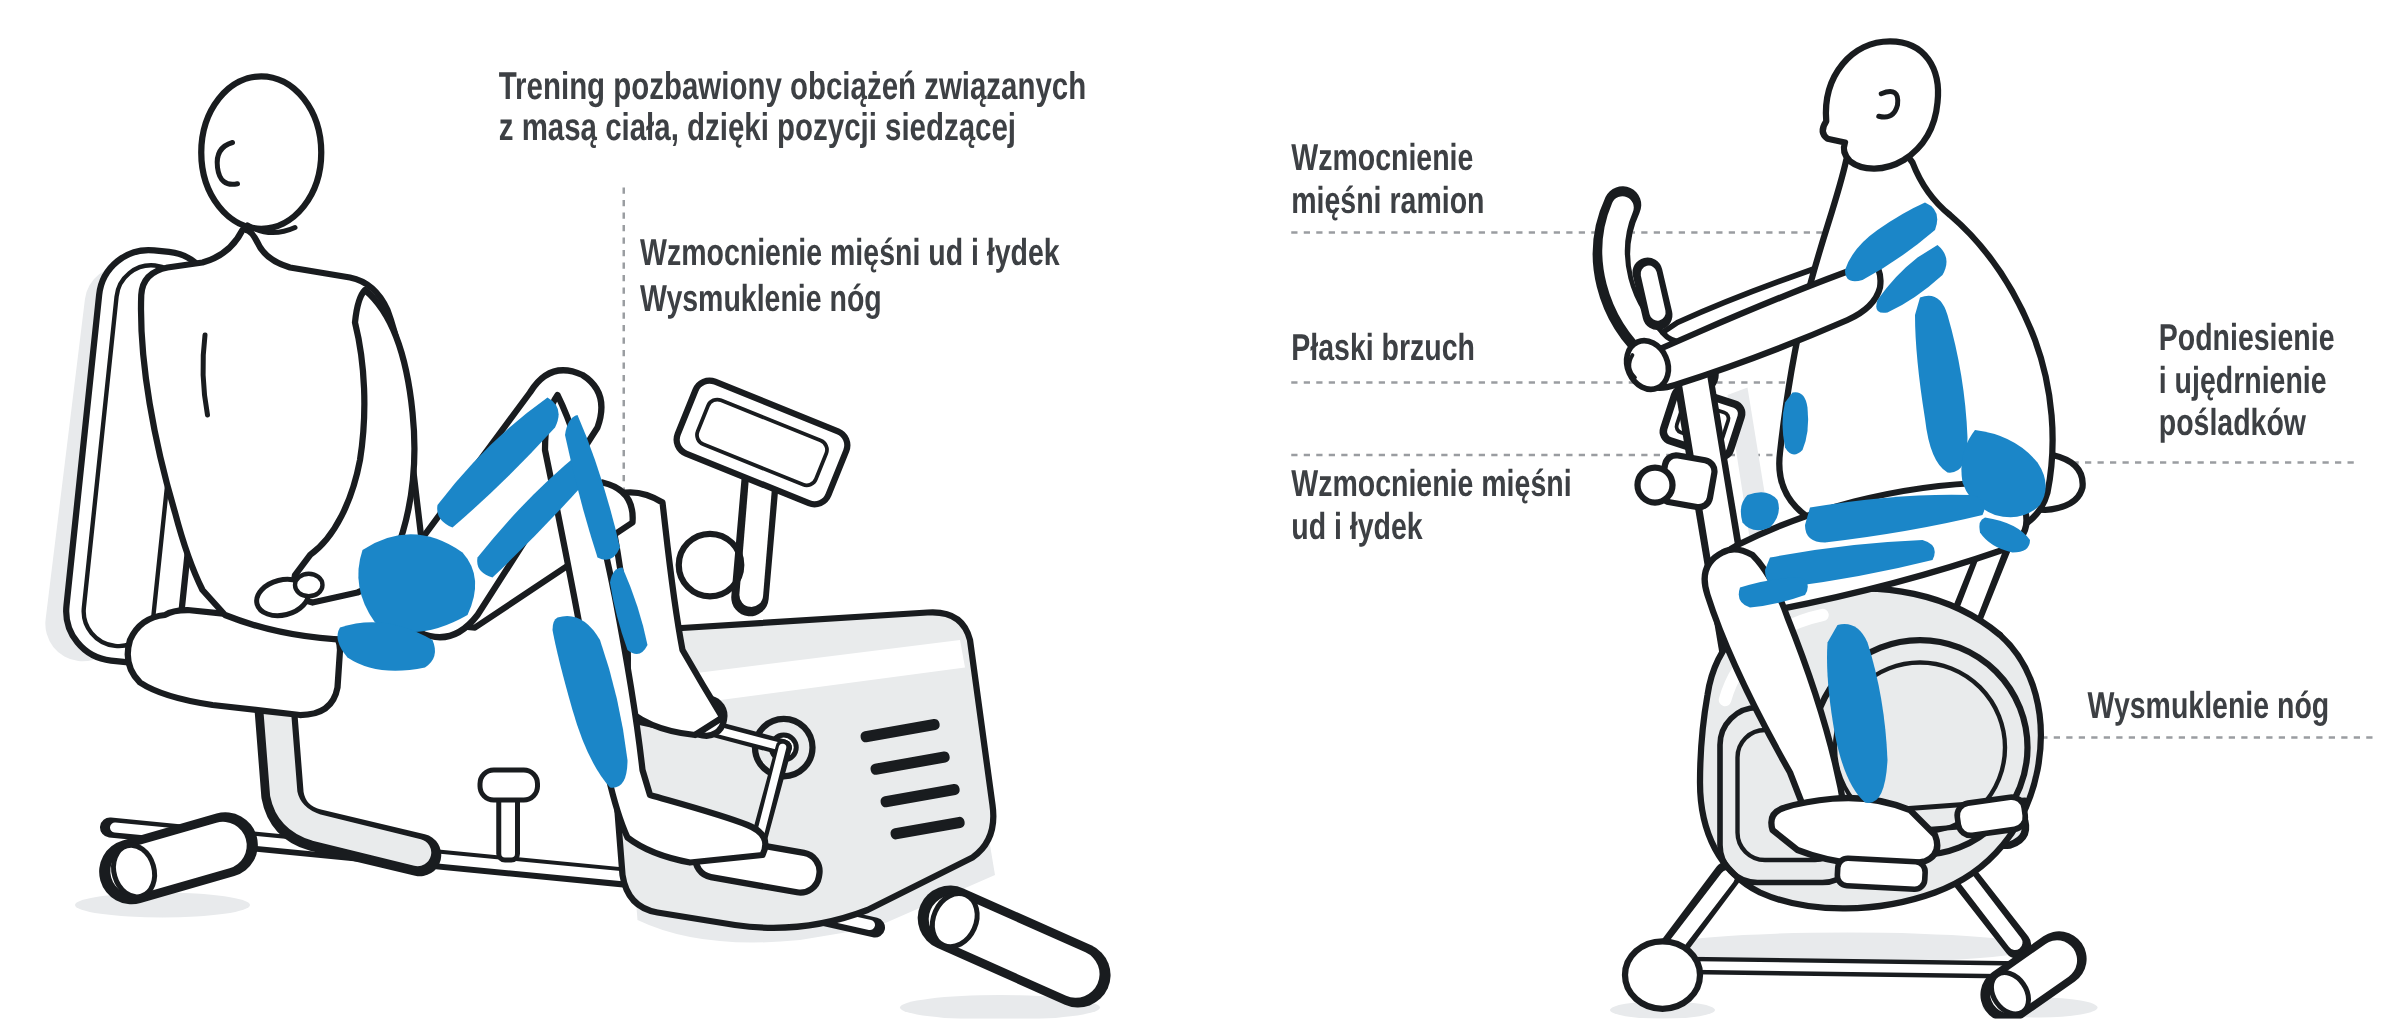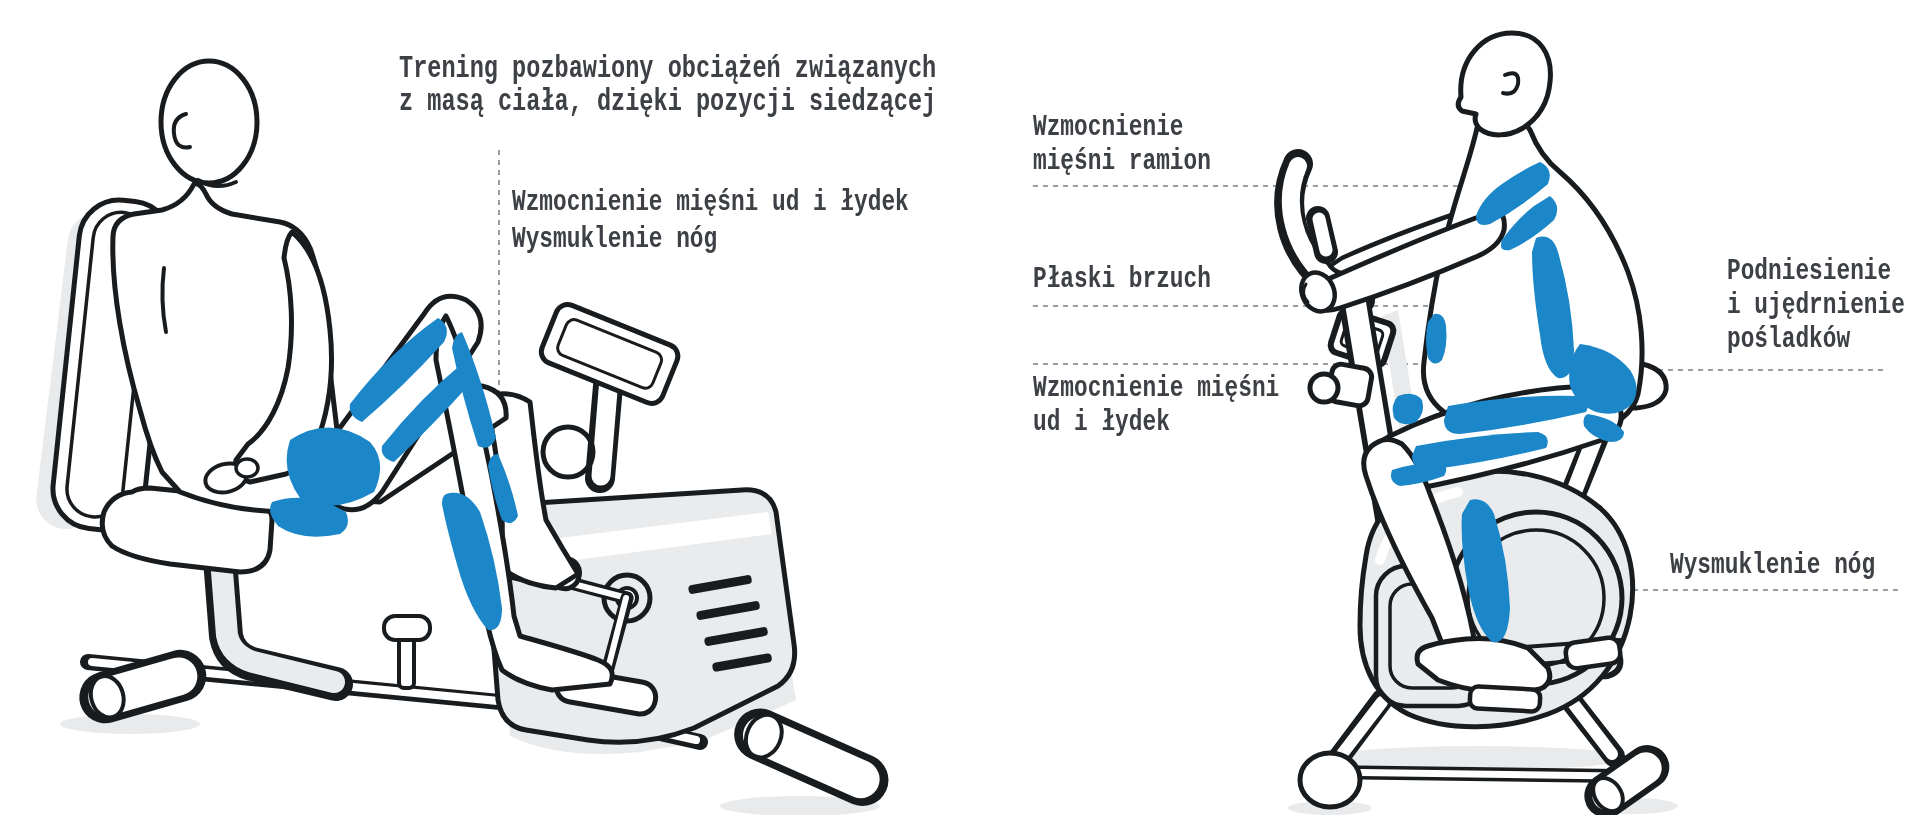--- a/index.html
+++ b/index.html
@@ -1,21 +1,21 @@
 <!DOCTYPE html>
 <html style="--muscle: #1b86c8; --outline: #191c1f; --machine: #e9ebec; --shadow: #e8eaec; --text: #3d4044; --dash: #9a9da1;"><head>
 <meta charset="utf-8">
 <style>
   :root{
     --muscle:#1b86c8; --outline:#191c1f; --machine:#e9ebec; --shadow:#e8eaec;
     --text:#3d4044; --dash:#9a9da1;
   }
   html,body{margin:0;padding:0;background:#fff;}
   .stage{position:relative;width:1920px;height:815px;background:#fff;overflow:hidden;
-         font-family:Liberation Mono, monospace;}
+         font-family:Liberation Sans, sans-serif;}
   svg{position:absolute;left:0;top:0;}
   .st{stroke:var(--outline);stroke-linecap:round;stroke-linejoin:round;fill:none;}
   .w{fill:#fff;}
   .g{fill:var(--machine);}
   .mus{fill:var(--muscle);stroke:none;}
   .sh{fill:var(--shadow);stroke:none;}
   .dash{stroke:var(--dash);stroke-width:2;stroke-dasharray:5 5;fill:none;}
   .lbl{position:absolute;font-weight:bold;color:var(--text);white-space:nowrap;
        transform:scaleX(.76);transform-origin:0 0;}
   .lbl.title{font-size:31px;line-height:33px;}

